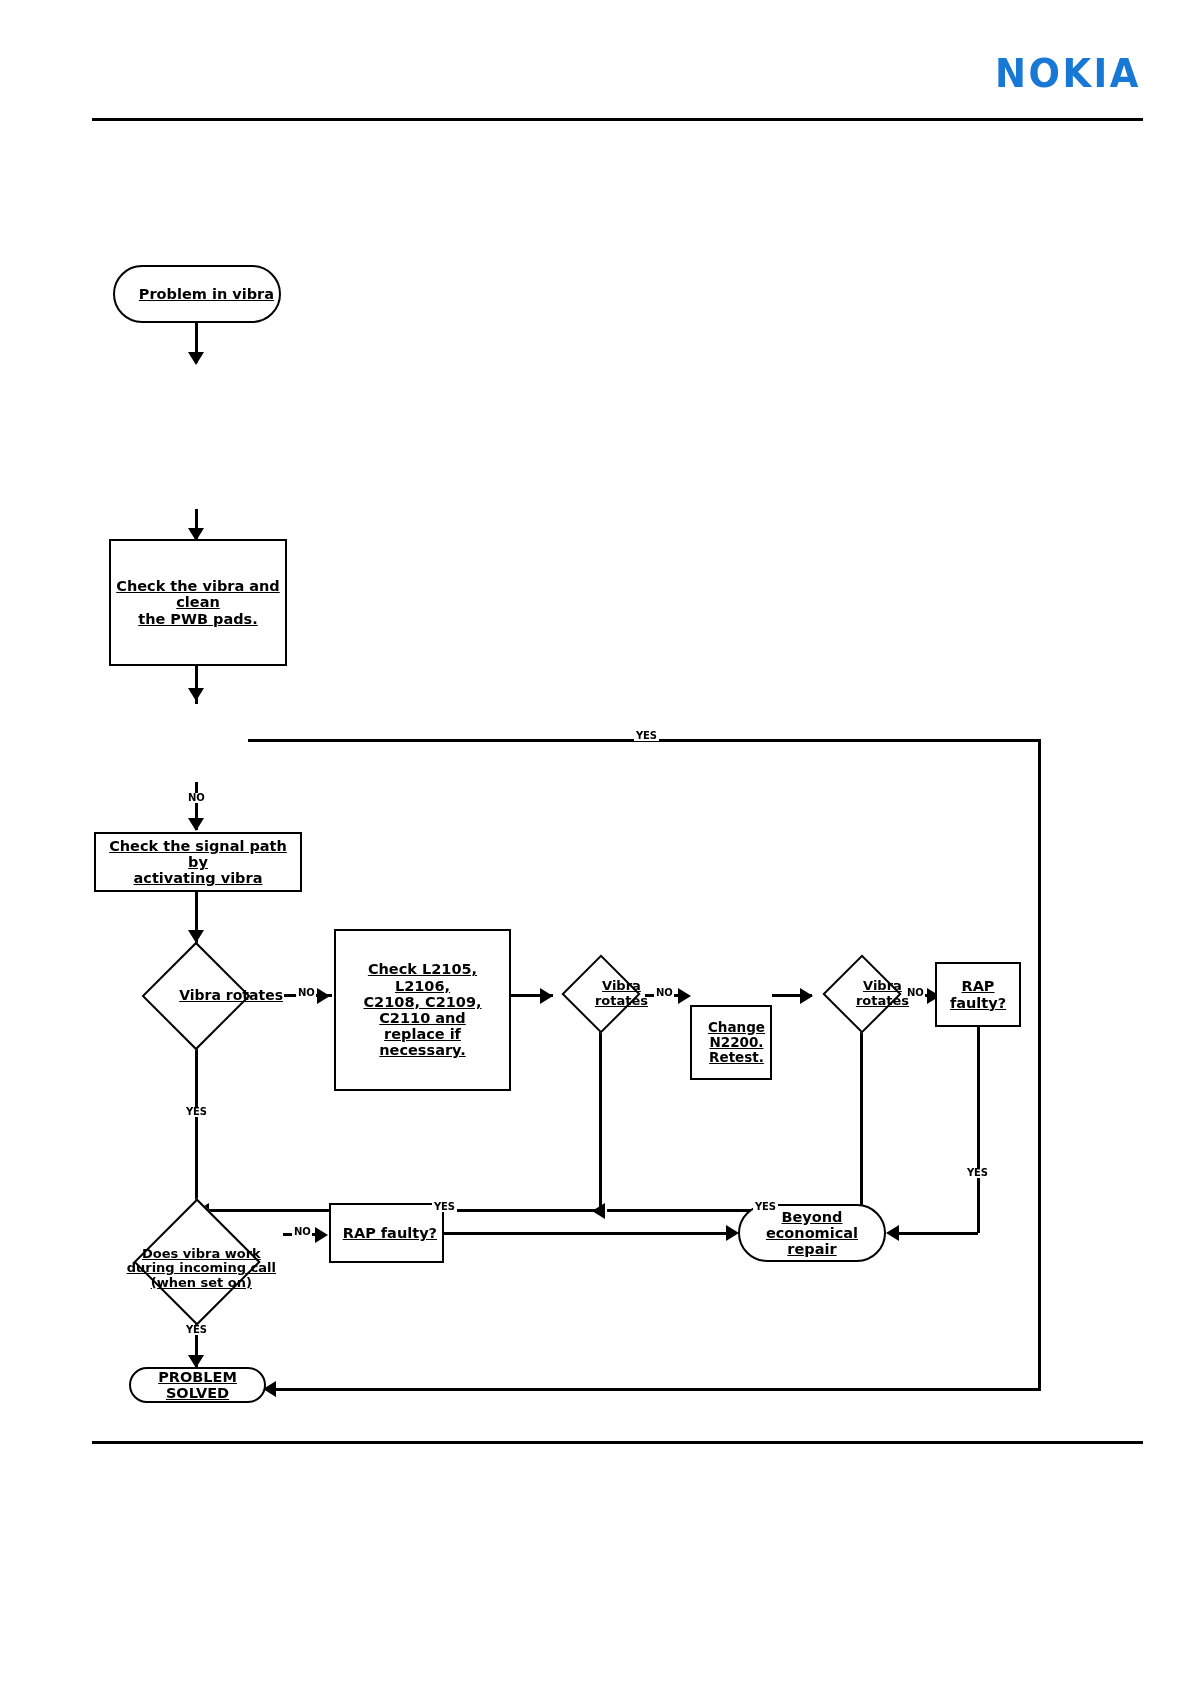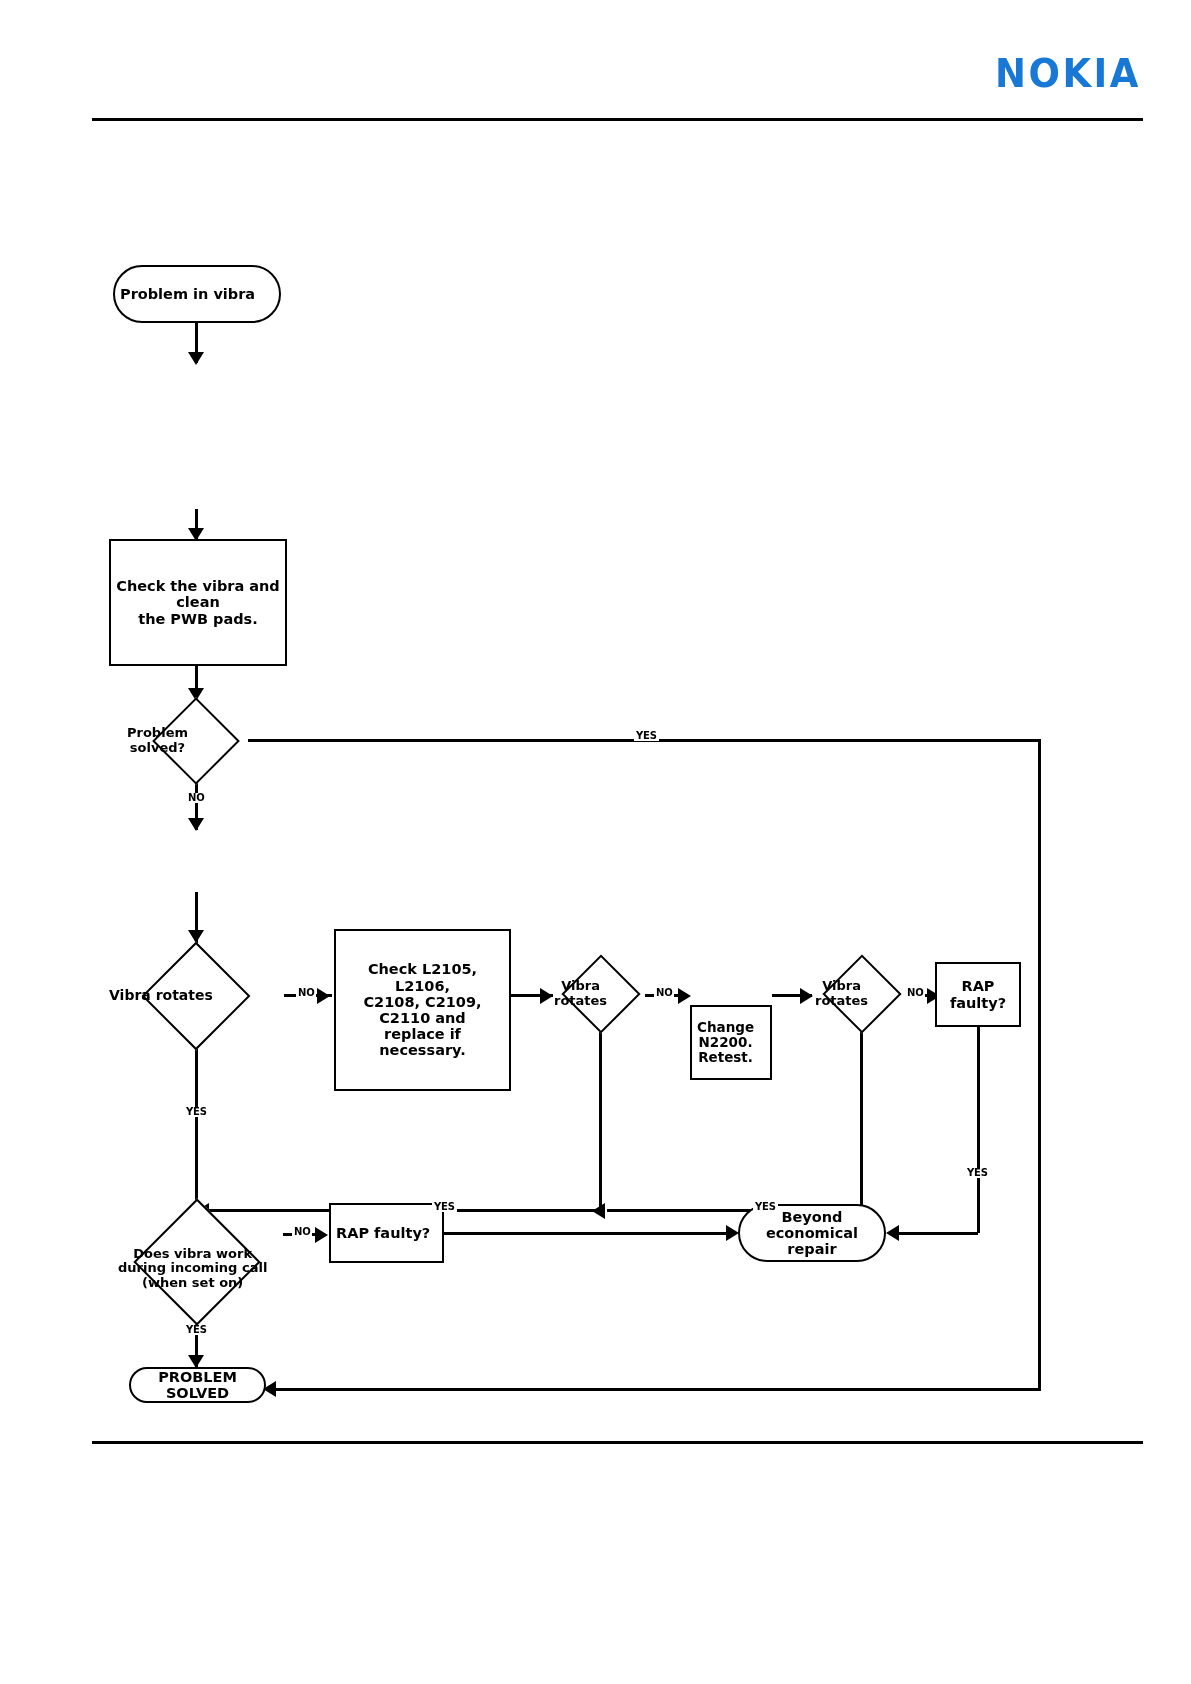--- a/index.html
+++ b/index.html
@@ -53,24 +53,25 @@
     top: 0;
     width: 1191px;
     height: 1684px;
   }
 
   .node {
     position: absolute;
     box-sizing: border-box;
     display: flex;
     align-items: center;
-    justify-content: flex-start;
+    justify-content: flex-end;
     text-align: center;
     background: #ffffff;
     z-index: 3;
+    text-decoration: underline;
   }
 
   .node .txt {
     line-height: 1.12;
     padding: 0 5px;
     white-space: pre-line;
   }
 
   
   .term {
@@ -173,36 +174,35 @@
   <div class="arrow down" style="left:188px; top:528px;"></div>
 
   <div class="node proc" style="left:109px; top:539px; width:178px; height:127px;">
     <span class="txt">Check the vibra and clean
 the PWB pads.</span>
   </div>
 
   <div class="ln v" style="left:195px; top:666px; height:38px;"></div>
   <div class="arrow down" style="left:188px; top:688px;"></div>
 
-  <div class="node dec sm" style="left:122px; top:700px; width:148px; height:82px;">
-    <span class="dia" style="width:58px; height:58px;"></span>
-    <span class="txt">Problem
-solved?</span>
-  </div>
 
   <div class="ln h" style="left:248px; top:739px; width:793px;"></div>
   <div class="ln v" style="left:1038px; top:739px; height:652px;"></div>
   <div class="ln h" style="left:272px; top:1388px; width:769px;"></div>
   <div class="arrow left" style="left:263px; top:1381px;"></div>
   <div class="elabel" style="left:634px; top:731px;">YES</div>
 
   <div class="ln v" style="left:195px; top:782px; height:48px;"></div>
   <div class="elabel" style="left:186px; top:793px;">NO</div>
   <div class="arrow down" style="left:188px; top:818px;"></div>
 
+  <div class="node proc" style="left:94px; top:832px; width:208px; height:60px;">
+    <span class="txt">Check the signal path by
+activating vibra</span>
+  </div>
 
   <div class="ln v" style="left:195px; top:892px; height:56px;"></div>
   <div class="arrow down" style="left:188px; top:930px;"></div>
 
   <div class="node dec" style="left:104px; top:944px; width:184px; height:104px;">
     <span class="dia" style="width:73px; height:73px;"></span>
     <span class="txt">Vibra rotates</span>
   </div>
 
   <div class="ln h" style="left:284px; top:994px; width:48px;"></div>

